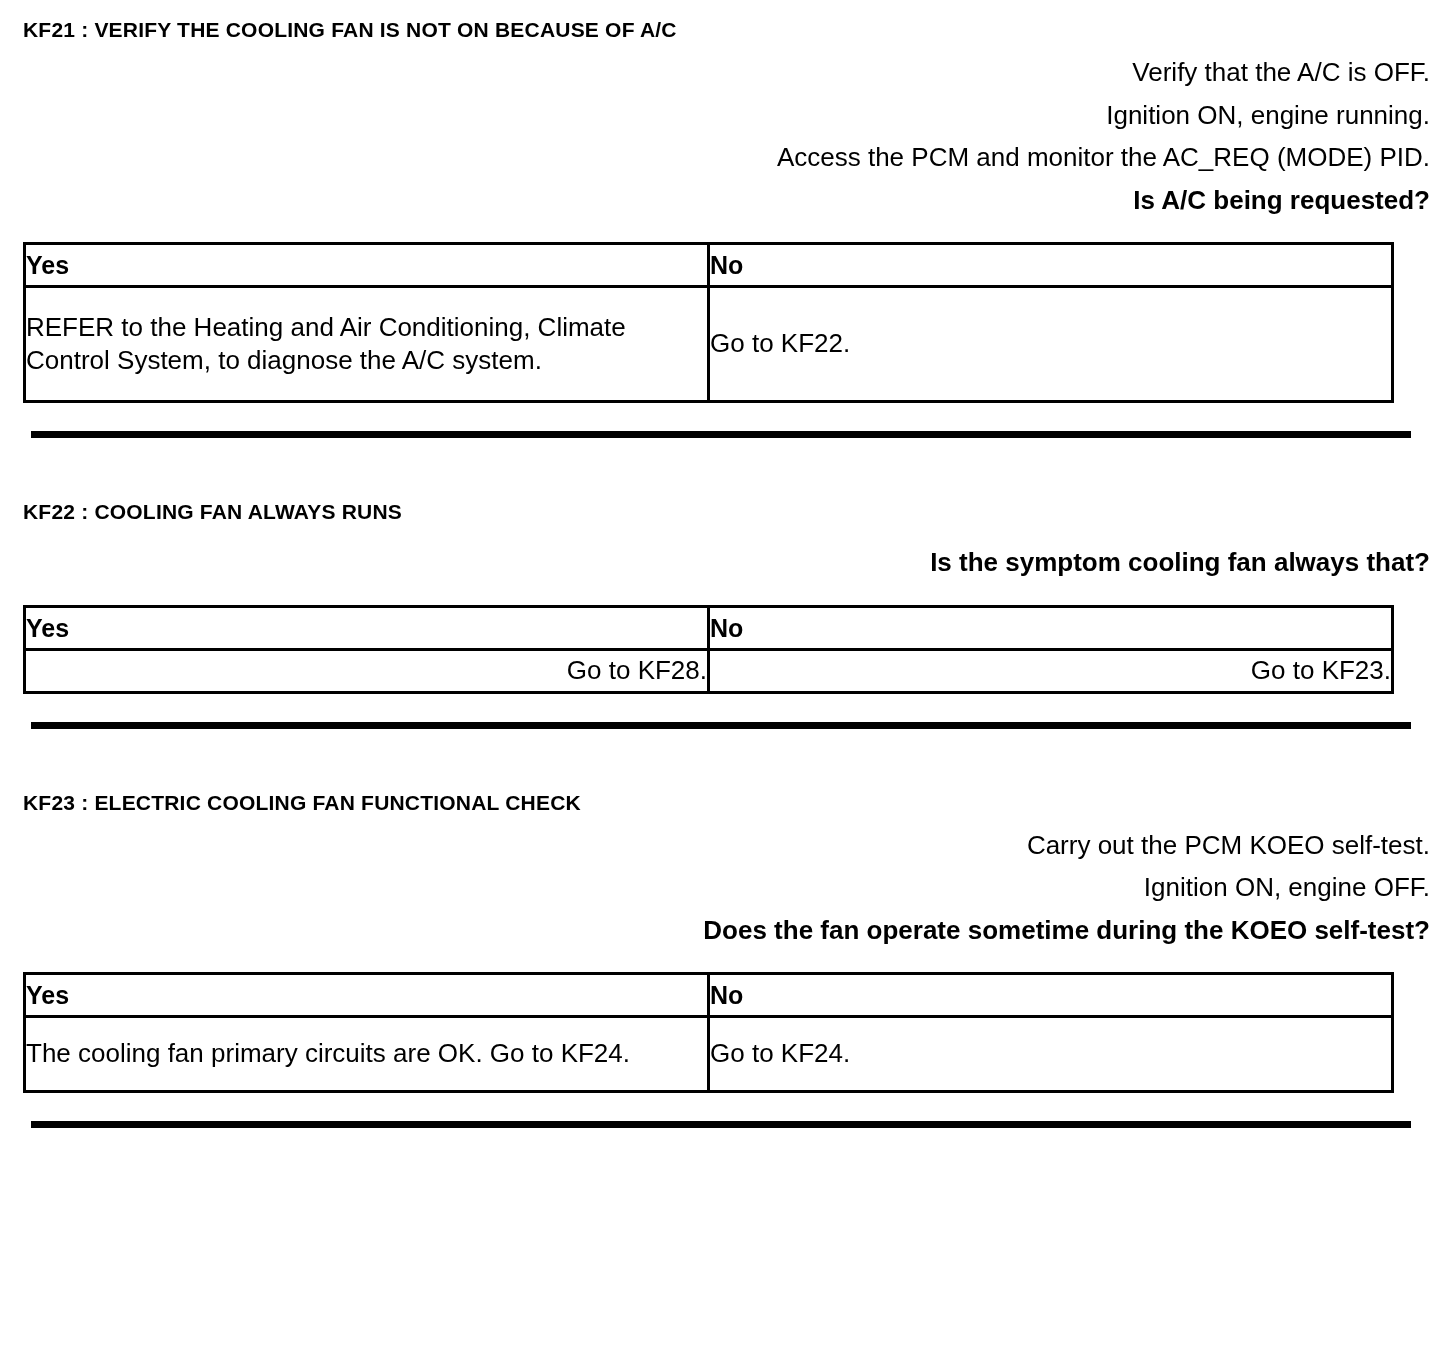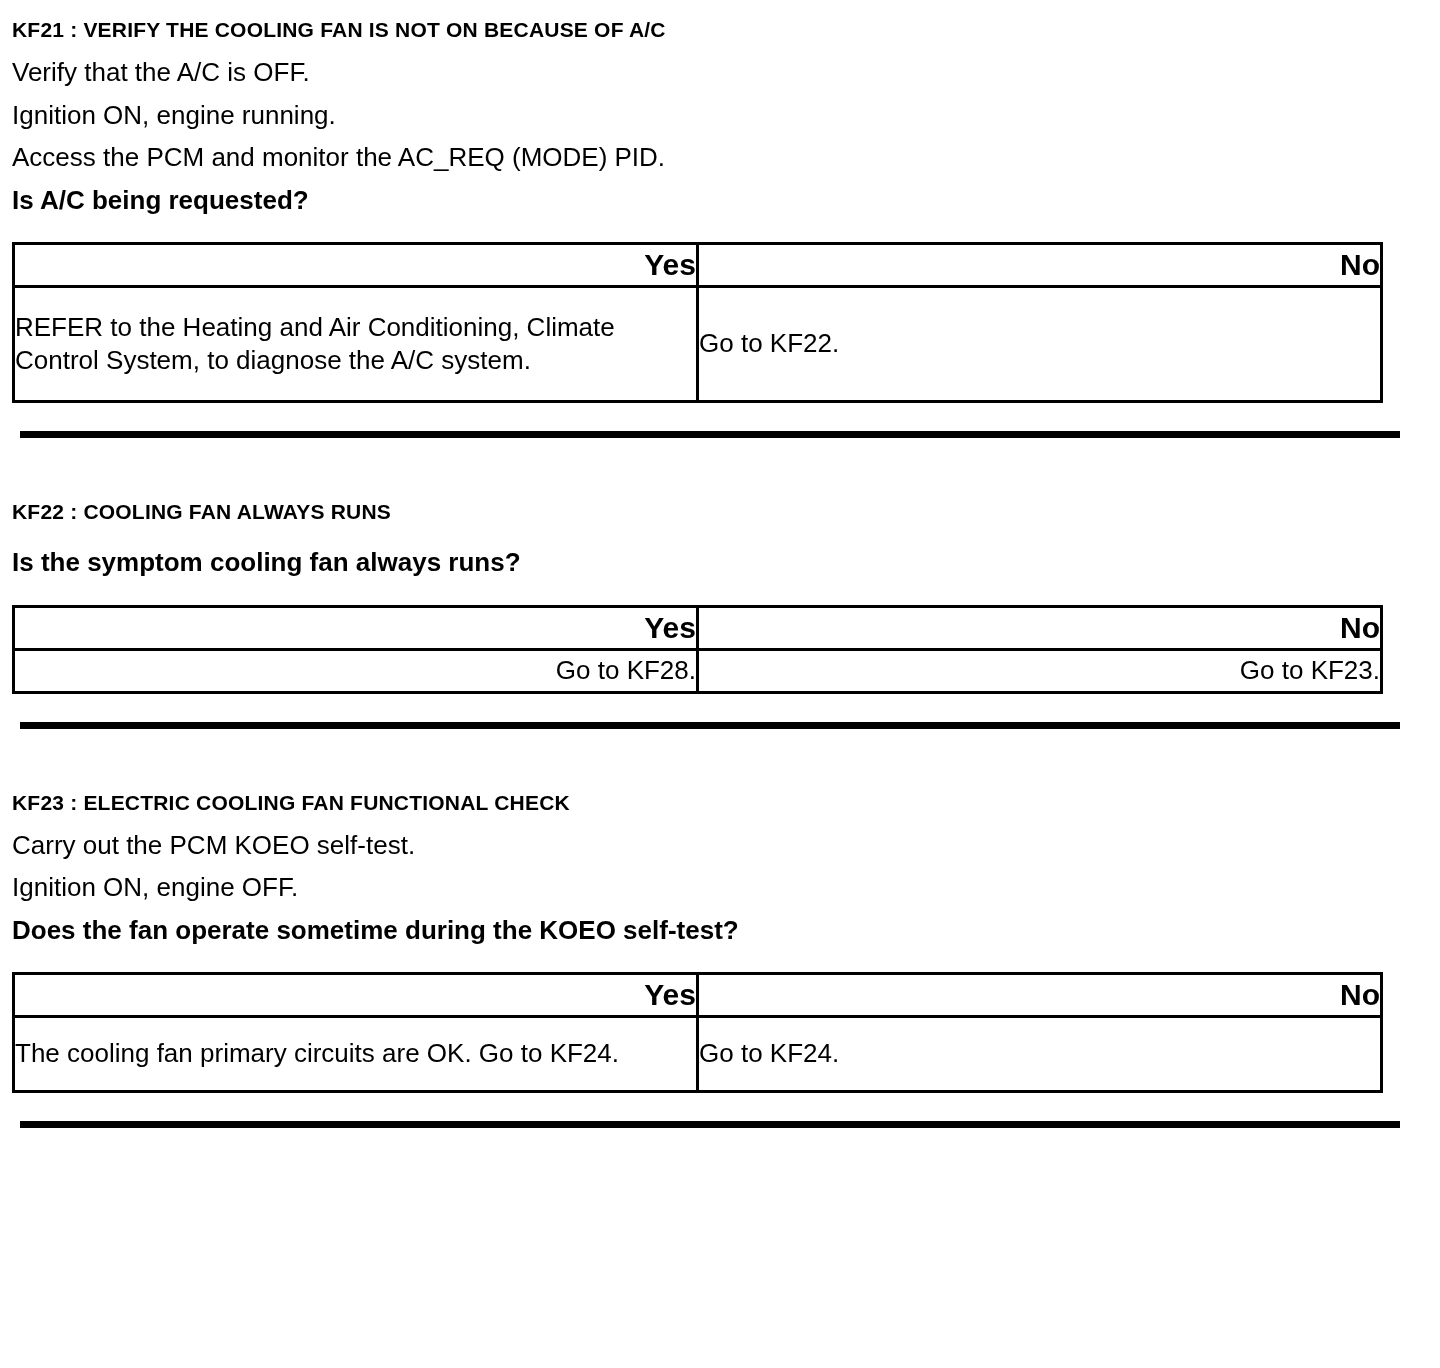--- a/index.html
+++ b/index.html
@@ -9,57 +9,58 @@
   }
   body {
     width: 1440px;
     height: 1368px;
     font-family: "Liberation Sans", sans-serif;
     color: #000000;
     position: relative;
     overflow: hidden;
   }
   .page {
-    padding: 18px 10px 0 10px;
+    padding: 18px 10px 0 21px;
     box-sizing: border-box;
     width: 1440px;
   }
   .step {
     margin-bottom: 0;
   }
   .step-title {
     font-size: 21px;
     font-weight: bold;
     letter-spacing: 0.2px;
     margin: 0 0 14px 2px;
   }
   .step-line {
     font-size: 26px;
     font-weight: normal;
     margin: 0 0 10px 2px;
     line-height: 1.25;
+    text-align: right;
   }
   .step-line.bold {
     font-weight: bold;
   }
   table.yn {
     border-collapse: collapse;
     width: 1362px;
     margin: 26px 0 0 2px;
     table-layout: fixed;
   }
   table.yn th, table.yn td {
     border: 3px solid #000000;
     padding: 0;
     vertical-align: middle;
   }
   table.yn th {
-    font-size: 30px;
+    font-size: 25px;
     font-weight: bold;
-    text-align: right;
+    text-align: left;
     height: 40px;
     line-height: 40px;
   }
   table.yn td {
     font-size: 26px;
     font-weight: normal;
     line-height: 1.28;
   }
   td.left-cell {
     text-align: left;
@@ -113,21 +114,21 @@
     </tbody>
       </table>
   </div>
 
   <div class="divider"></div>
   <div class="gap-after-divider"></div>
 
   <div class="step">
     <div class="step-title">KF22 : COOLING FAN ALWAYS RUNS</div>
     <div class="sp-1"></div>
-    <div class="step-line bold">Is the symptom cooling fan always runs?</div>
+    <div class="step-line bold">Is the symptom cooling fan always that?</div>
 
     <table class="yn">
       <tbody>
           <tr>
         <th class="col-left">Yes</th>
         <th class="col-right">No</th>
       </tr>
       <tr>
         <td class="short">Go to KF28.</td>
         <td class="short">Go to KF23.</td>

